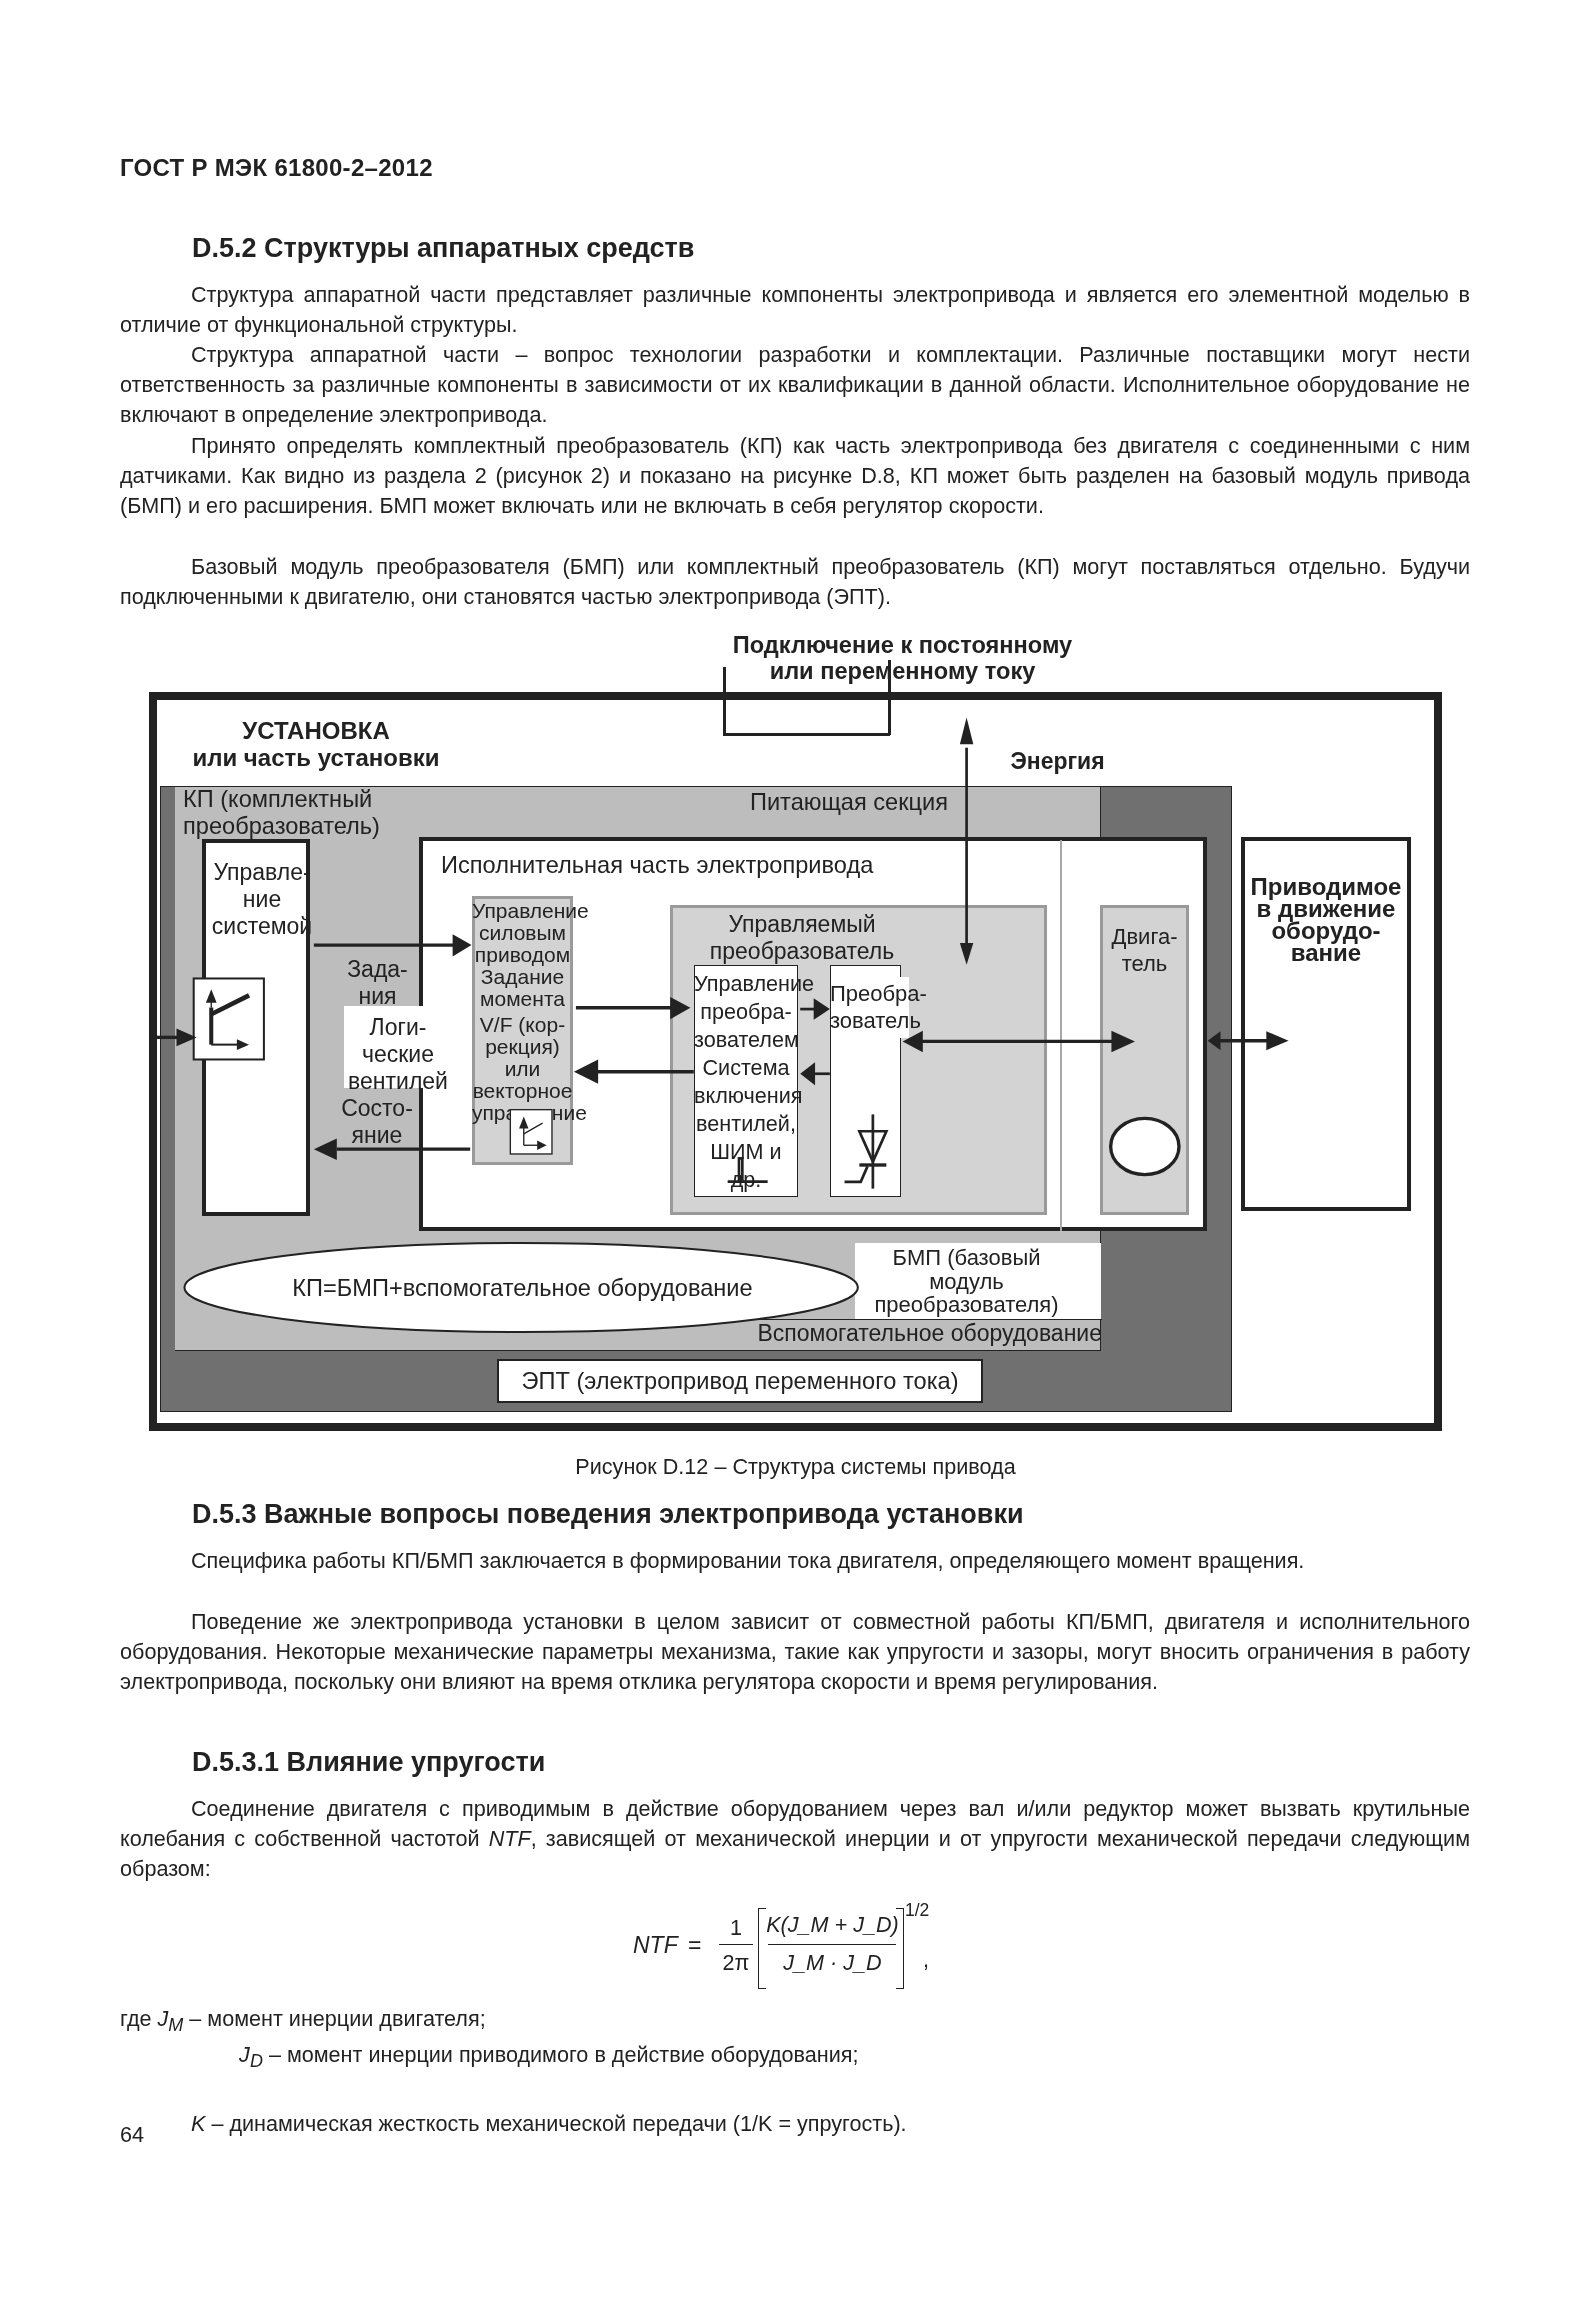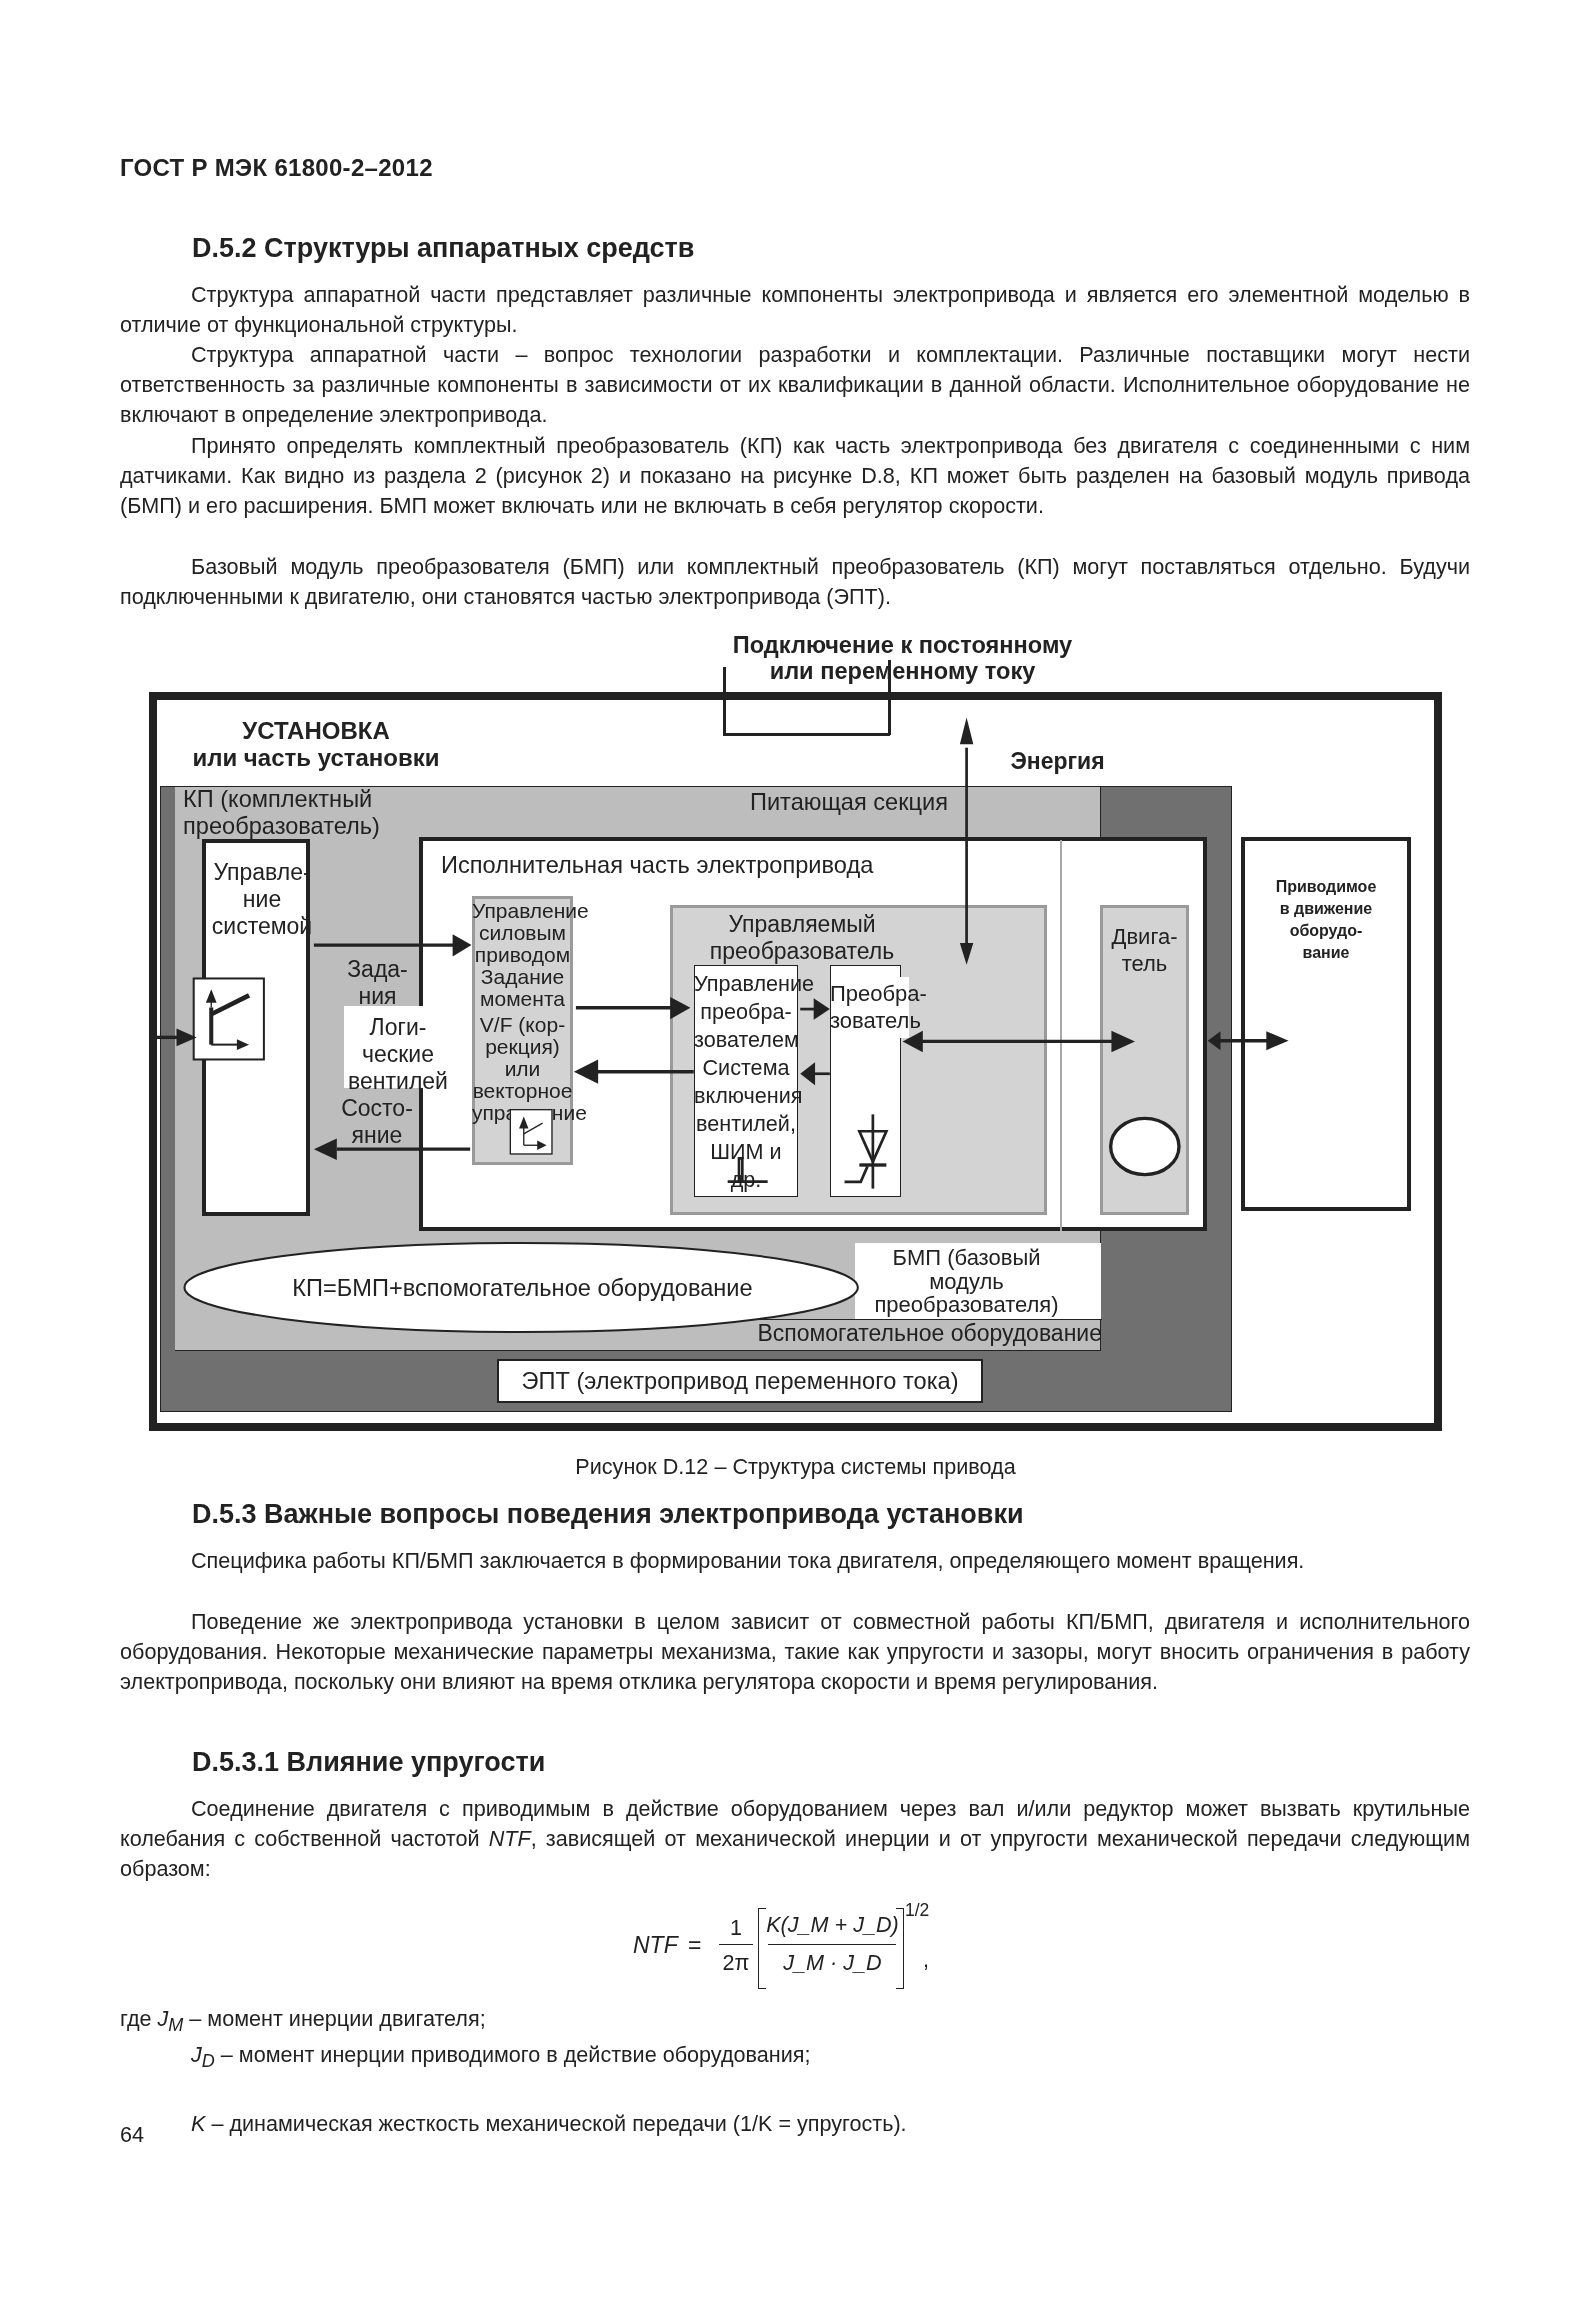--- a/index.html
+++ b/index.html
@@ -165,21 +165,21 @@
   <div class="box" style="left:1100px; top:905px; width:89px; height:310px; border:3.4px solid #9a9a9a; background:#d3d3d3;"></div>
   <div class="dtext" style="left:1100px; top:923px; width:89px; font-size:22px;">
     <div>Двига-</div>
     <div>тель</div>
   </div>
   <svg class="abs" style="left:1105px; top:1113px;" width="81" height="67" viewBox="0 0 120 100">
     <ellipse cx="59" cy="50" rx="51" ry="42" fill="#fff" stroke="#222" stroke-width="5"></ellipse>
   </svg>
 
   <div class="box" style="left:1241px; top:837px; width:170px; height:374px; border:4px solid #222; background:#fff;"></div>
-  <div class="dtext dbold" style="left:1241px; top:876px; width:170px; font-size:16px; line-height:22px;">
+  <div class="dtext dbold" style="left:1241px; top:876px; width:170px; font-size:24px; line-height:22px;">
     <div>Приводимое</div>
     <div>в движение</div>
     <div>оборудо-</div>
     <div>вание</div>
   </div>
 
   <svg class="abs" style="left:0; top:0;" width="1591" height="1482" viewBox="0 0 2362 2200">
 
     <line x1="1435" y1="1110" x2="1435" y2="1400" stroke="#222" stroke-width="4"></line>
     <polygon points="1425,1105 1435,1065 1445,1105" fill="#222"></polygon>
@@ -243,18 +243,18 @@
   <span class="abs fi" style="left:132px; top:12px; width:135px; text-align:center; font-size:21.6px;">K(J_M + J_D)</span>
   <div class="abs" style="left:135px; top:44px; width:128px; height:1.3px; background:#222;"></div>
   <span class="abs fi" style="left:132px; top:50px; width:135px; text-align:center; font-size:21.6px;">J_M · J_D</span>
   <div class="abs" style="left:263px; top:8px; width:6.7px; height:79px; border:1.3px solid #222; border-left:none;"></div>
   <span class="abs" style="left:272px; top:0px; font-size:17.5px;">1/2</span>
   <span class="abs" style="left:290px; top:47px; font-size:21.6px;">,</span>
 </div>
 
 <div class="deflist">
   <div><span>где </span><span class="fi">J</span><sub class="fi">M</sub><span> – момент инерции двигателя;</span></div>
-  <div style="padding-left:71px;"><span class="fi">J</span><sub class="fi">D</sub><span> – момент инерции приводимого в действие оборудования;</span></div>
+  <div style="padding-left:71px;text-align:center;"><span class="fi">J</span><sub class="fi">D</sub><span> – момент инерции приводимого в действие оборудования;</span></div>
   <div style="padding-left:71px;margin-top:32px;"><span class="fi">K</span><span> – динамическая жесткость механической передачи (1/K = упругость).</span></div>
 </div>
 
 <div class="abs pagenum">64</div>
 
 
 </body></html>

